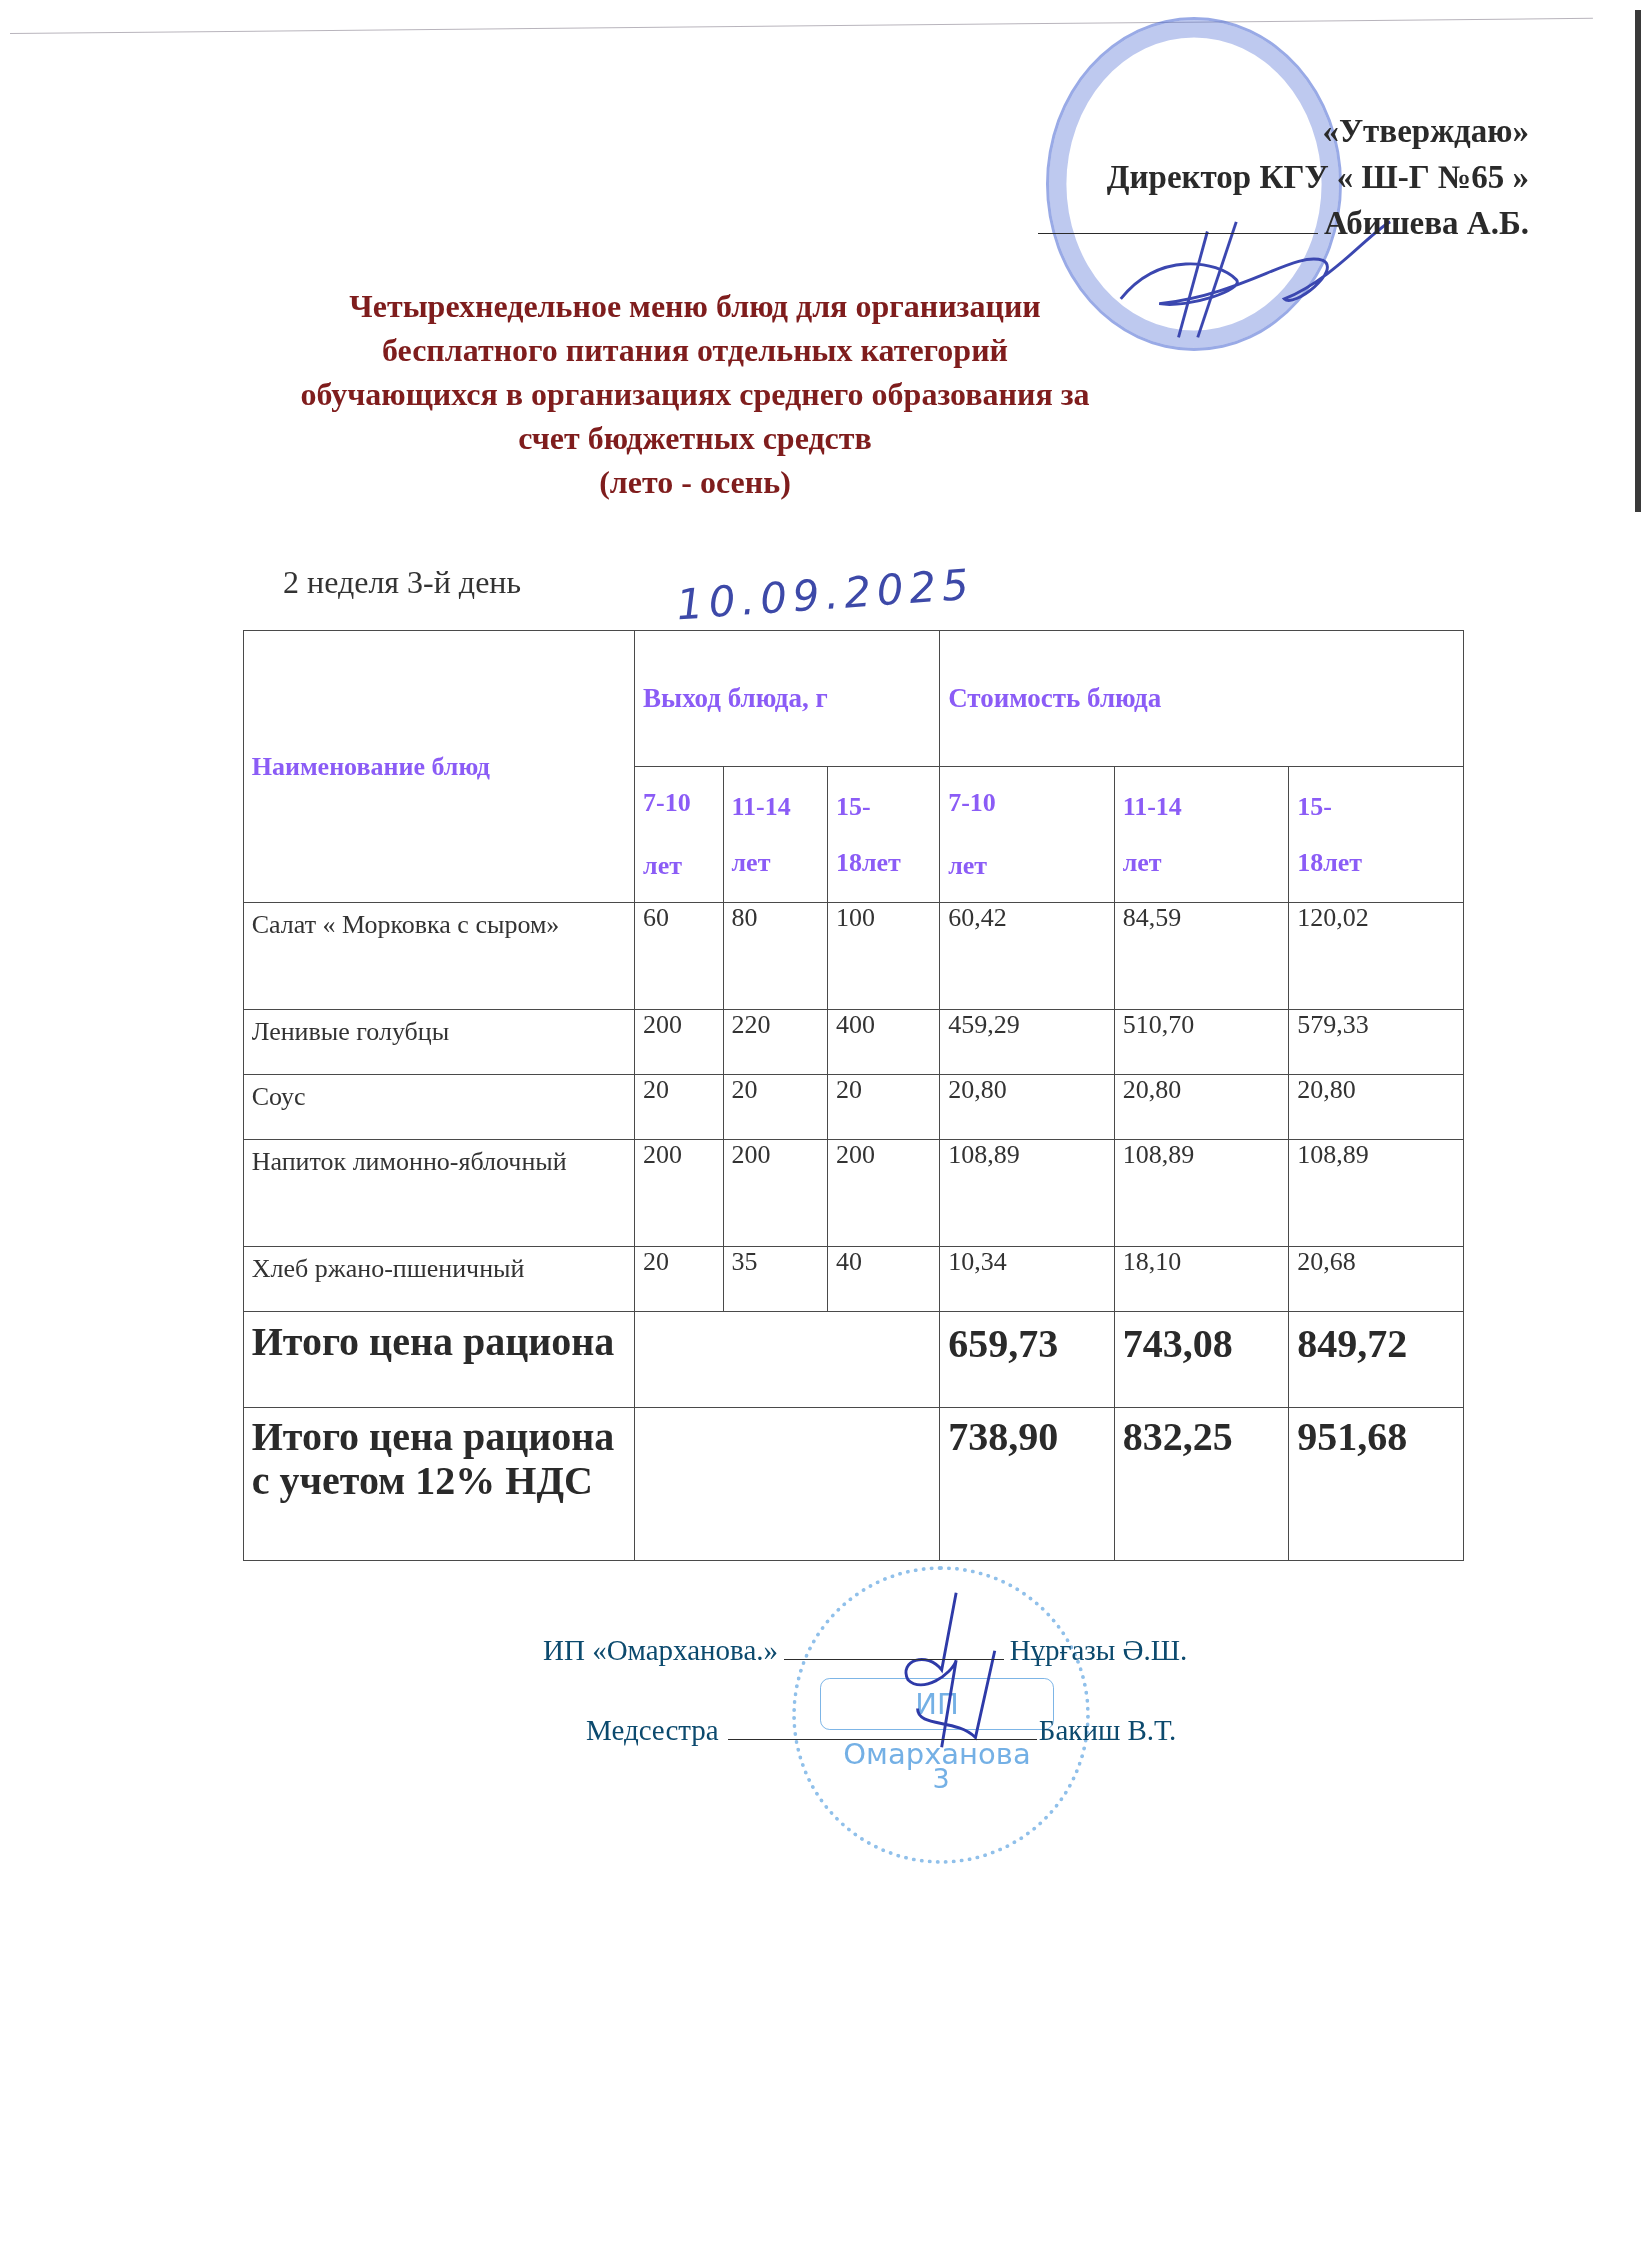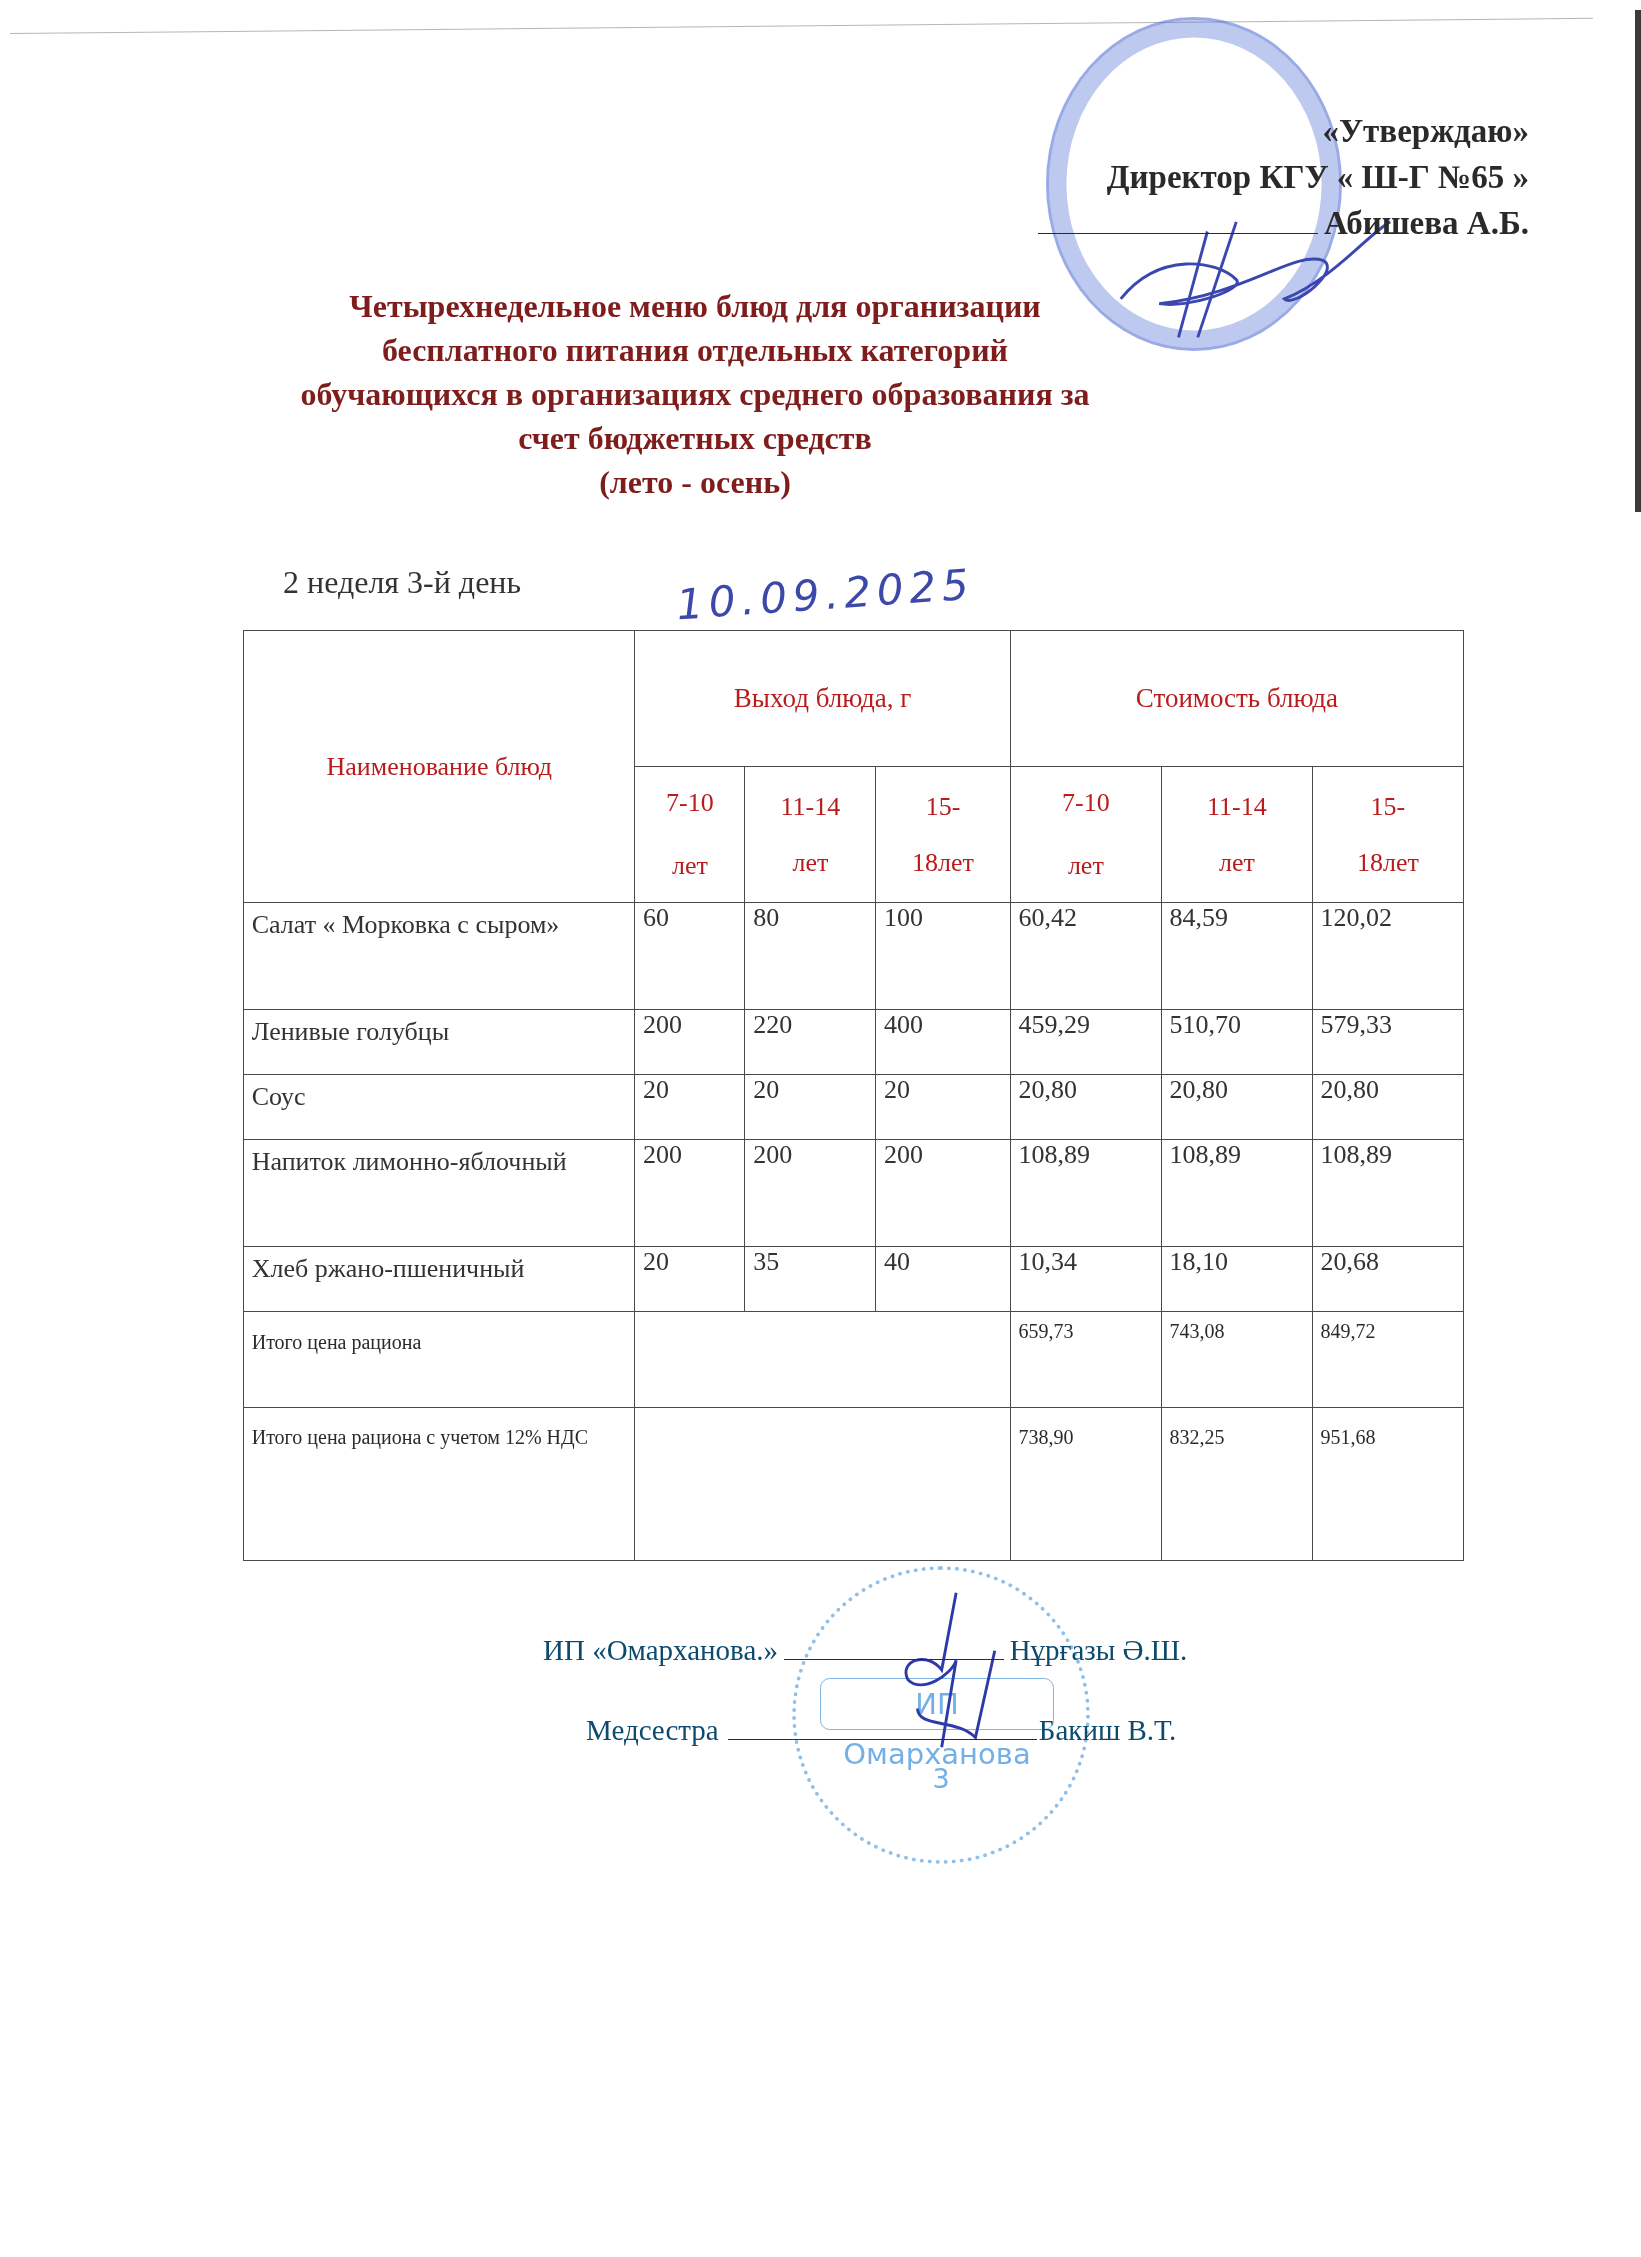--- a/index.html
+++ b/index.html
@@ -90,33 +90,33 @@
       border-collapse: collapse;
       font-size: 26px;
       color: #333;
     }
     table.menu td, table.menu th {
       border: 1.9px solid #4a4a4a;
       padding: 0 7.7px;
       vertical-align: top;
     }
     table.menu th {
-      font-weight: normal;
-      text-align: center;
+      font-weight: bold;
+      text-align: left;
       vertical-align: middle;
-      color: #b91c1c;
+      color: #8b5cf6;
     }
     th.col-name { width: 375px; text-align: left; }
     th.group { height: 135px; font-size: 27px; }
     th.age { height: 135px; line-height: 56px; font-size: 26px; vertical-align: top; padding-top: 0; }
     td.name { text-align: left; padding-top: 11.6px; line-height: 44px; }
     td.num { text-align: left; padding-top: 11.6px; }
     tr.r-tall td { height: 106px; }
     tr.r-mid td { height: 64px; }
-    tr.total td { font-weight: normal; font-size: 20px; height: 87px; padding-top: 7.7px; color: #2a2a2a; }
+    tr.total td { font-weight: bold; font-size: 40px; height: 87px; padding-top: 7.7px; color: #2a2a2a; }
     tr.total-vat td { height: 145px; line-height: 44px; }
     td.empty { }
     
     .sig-row {
       position: absolute;
       font-size: 29px;
       color: #0c4a6e;
     }
     .sig-row .line {
       display: inline-block;

